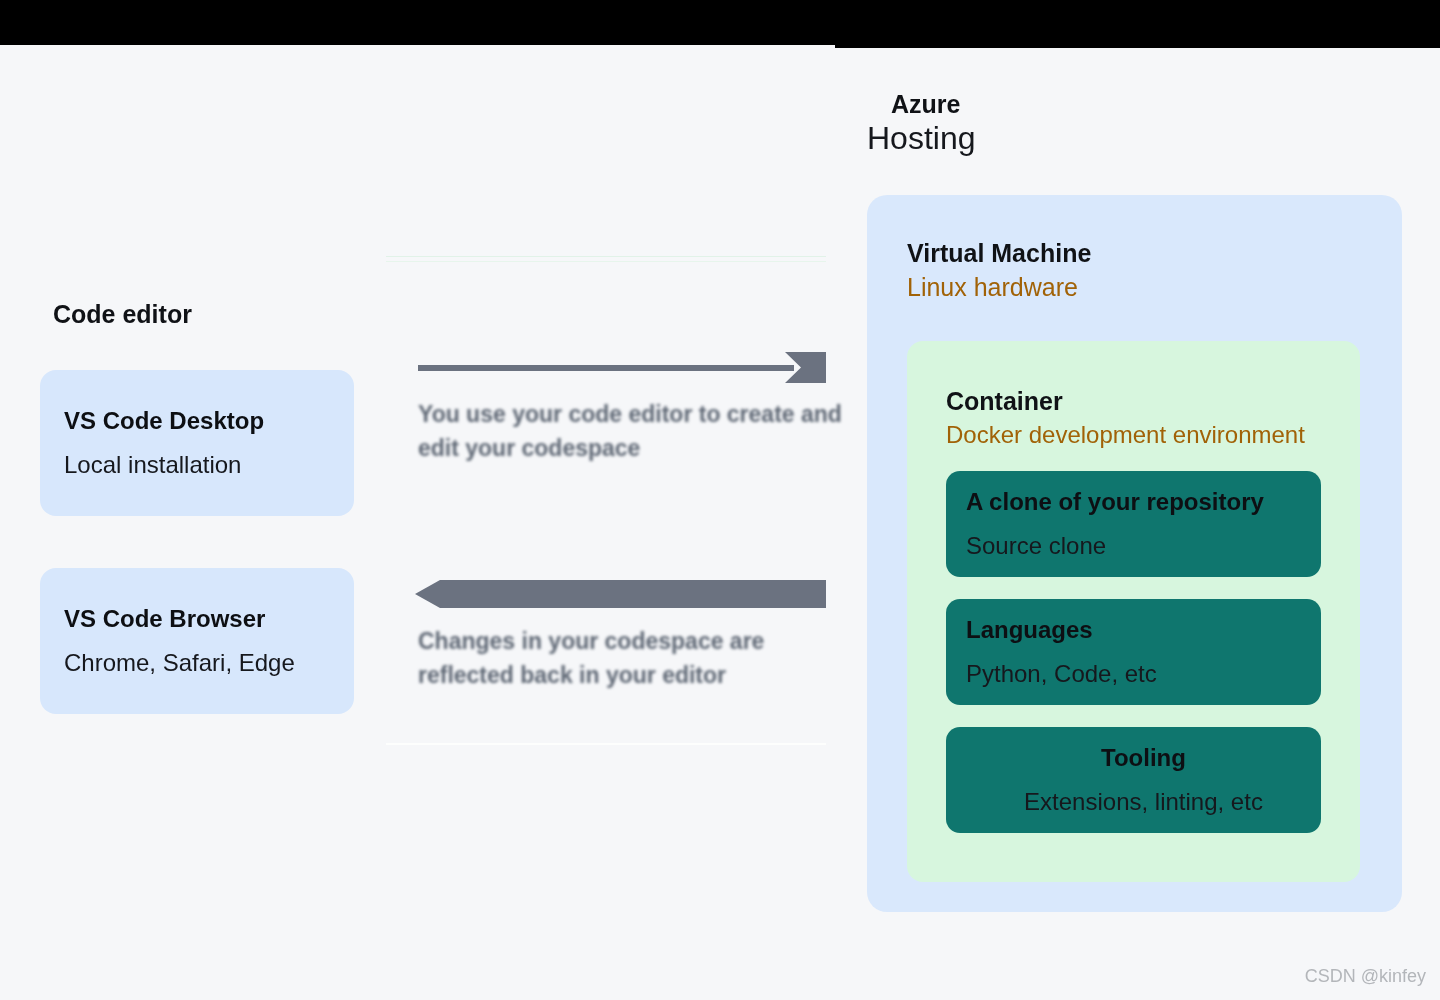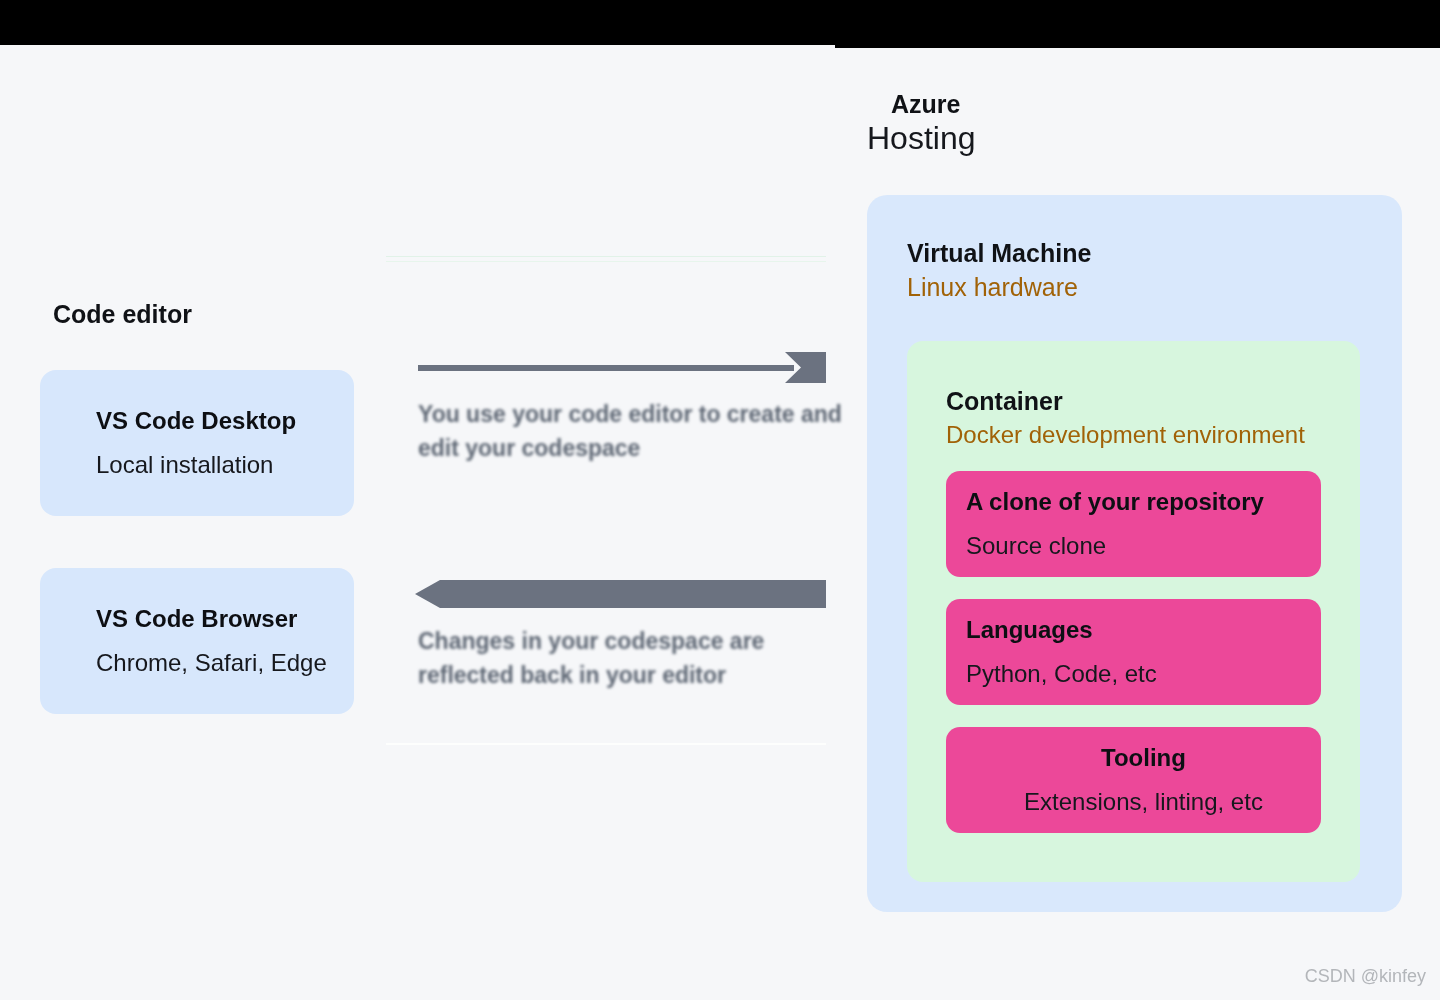--- a/index.html
+++ b/index.html
@@ -16,28 +16,28 @@
 
   
   .col-heading{font-size:25px;font-weight:700;line-height:30px;}
   .col-subheading{font-size:32px;font-weight:400;line-height:34px;color:#16181d;}
 
   
   .box{box-sizing:border-box;display:flex;flex-direction:column;justify-content:center;}
   .box .title{font-size:24px;font-weight:700;line-height:32px;color:#0d0f13;}
   .box .subtitle{font-size:24px;font-weight:400;line-height:32px;color:#16181d;margin-top:12px;}
 
-  .editor-box{left:40px;width:314px;height:146px;border-radius:16px;background:#d7e7fc;padding-left:56px;}
+  .editor-box{left:40px;width:314px;height:146px;border-radius:16px;background:#d7e7fc;padding-left:24px;}
   .vm-box{left:867px;top:195px;width:535px;height:717px;border-radius:20px;background:#d9e8fc;}
   .vm-text{left:907px;top:236px;}
   .vm-text .title,.green-text .title{font-size:25px;font-weight:700;line-height:34px;}
   .vm-text .subtitle,.green-text .subtitle{font-size:25px;font-weight:400;line-height:34px;color:#a16207;}
   .green-box{left:907px;top:341px;width:453px;height:541px;border-radius:16px;background:#d7f6de;}
   .green-text{left:946px;top:384px;}
-  .item-box{left:946px;width:375px;height:106px;border-radius:14px;background:#ec4899;padding-left:20px;}
+  .item-box{left:946px;width:375px;height:106px;border-radius:14px;background:#0f766e;padding-left:20px;}
 
   
   .sep{left:386px;width:440px;height:1px;}
   .sep-green-a{top:256px;background:#e1f2e8;}
   .sep-green-b{top:261px;background:#e7f5ec;}
   .sep-white{top:743px;height:2px;background:#fdfefd;}
 
   .flow-label{
     font-size:23px;line-height:34px;color:#5d6673;font-weight:600;
     filter:blur(1.7px);

